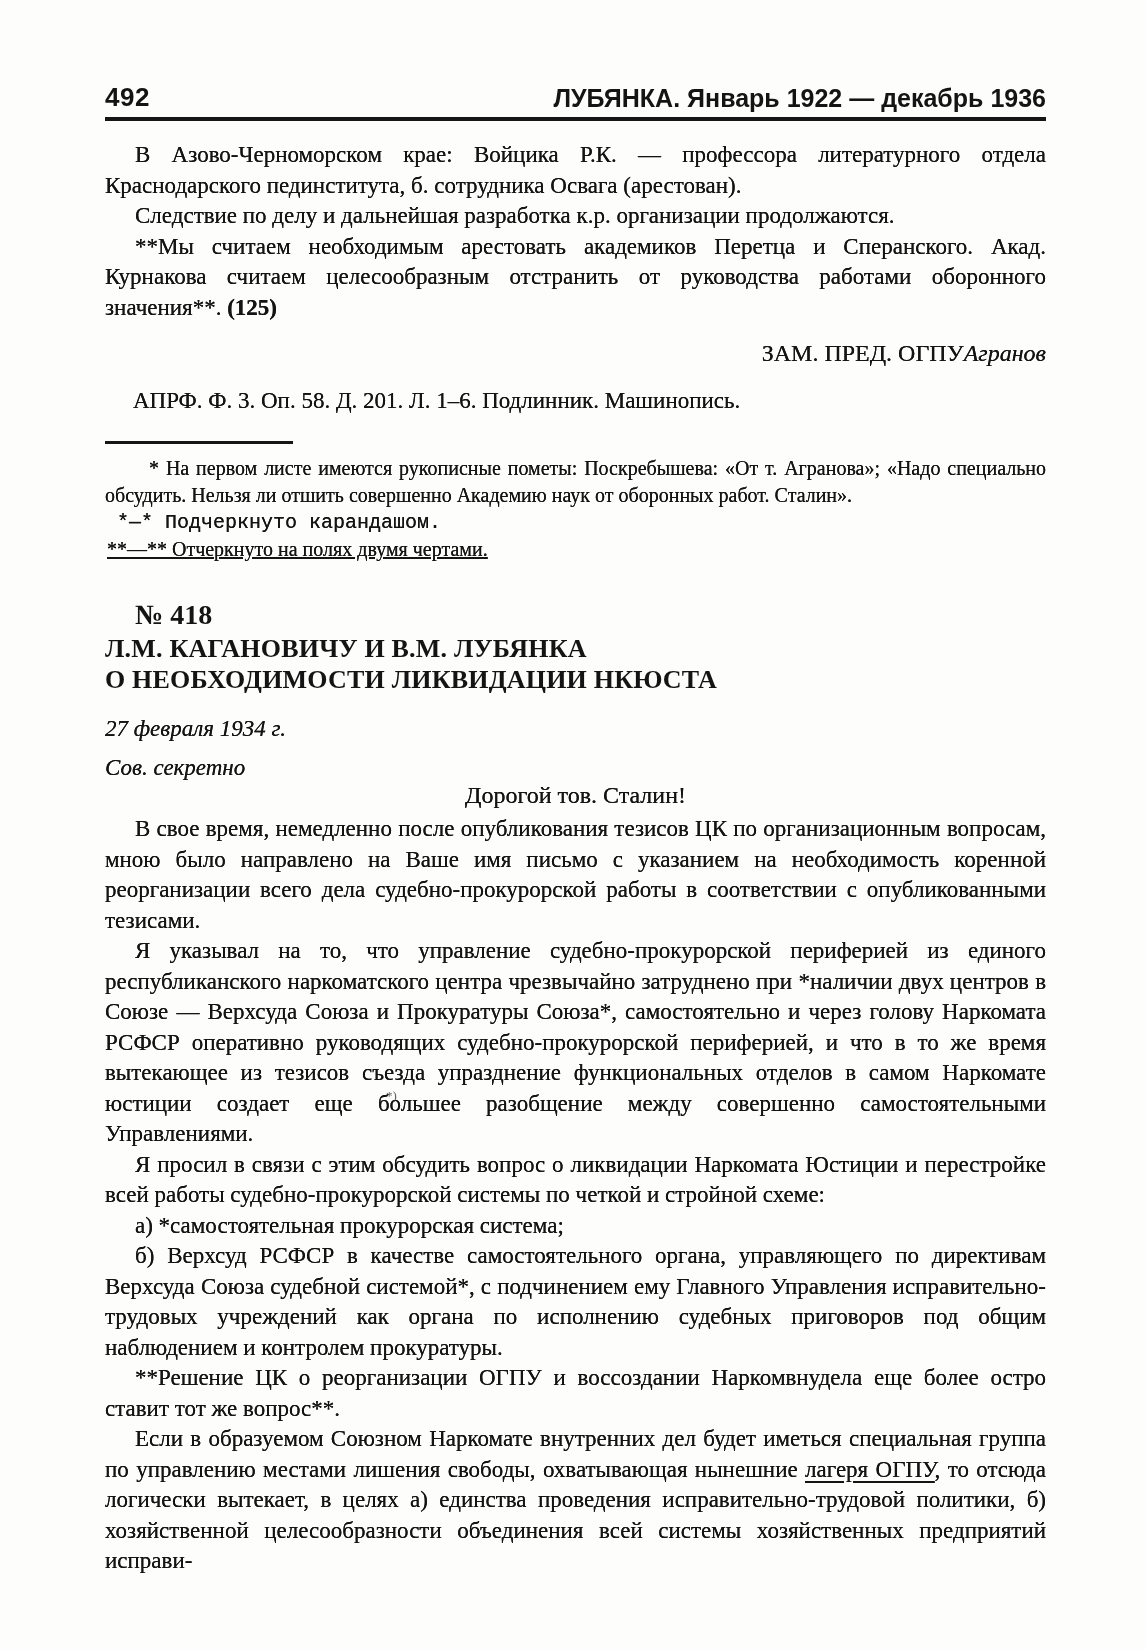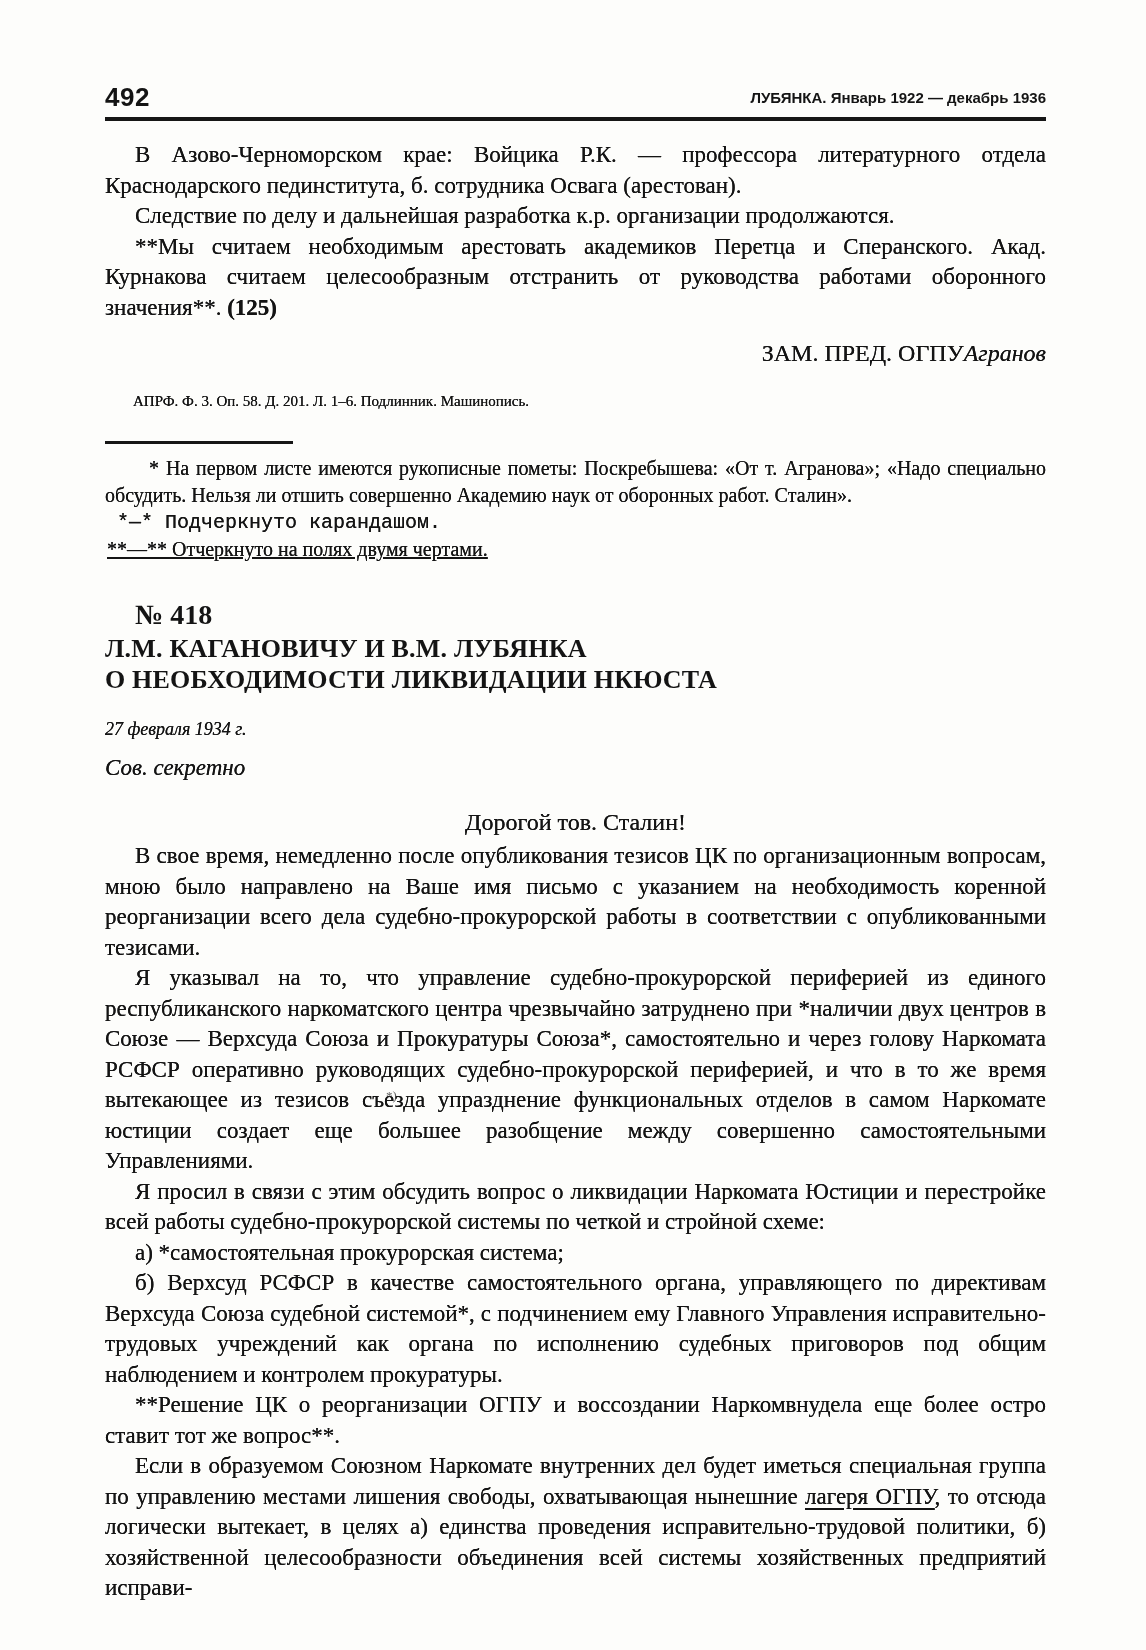--- a/index.html
+++ b/index.html
@@ -25,21 +25,21 @@
   
   .header {
     display: flex;
     justify-content: space-between;
     align-items: flex-end;
     font-family: "Liberation Sans", sans-serif;
     font-weight: 700;
     gap: 24px;
   }
   .page-num { font-size: 26px; line-height: 26px; letter-spacing: 0.5px; }
-  .running-title { font-size: 15px; line-height: 24px; }
+  .running-title { font-size: 25px; line-height: 24px; }
   .header-rule {
     border: none;
     border-top: 4px solid #161616;
     margin: 7px 0 0 0;
   }
   
   .bodytext p {
     margin: 0;
     font-size: 23px;
     line-height: 30.5px;
@@ -54,21 +54,21 @@
     margin-top: 16px;
     text-align: right;
     font-size: 24px;
     line-height: 28px;
     text-shadow: 0 0 0.5px currentColor;
   }
   .signature .sig-name { font-style: italic; }
   
   .archive {
     margin-top: 21px;
-    font-size: 15px;
+    font-size: 23px;
     line-height: 26px;
     text-indent: 28px;
     text-shadow: 0 0 0.4px currentColor;
   }
   
   .fn-rule {
     border: none;
     border-top: 3px solid #161616;
     width: 188px;
     margin: 27px 0 11px 0;
@@ -92,34 +92,34 @@
   }
   .doc-title p {
     margin: 0;
     font-size: 26px;
     font-weight: 700;
     line-height: 31px;
     letter-spacing: 0.2px;
   }
   .doc-date {
     margin-top: 21px;
-    font-size: 18px;
+    font-size: 23px;
     font-style: italic;
     line-height: 26px;
     text-shadow: 0 0 0.4px currentColor;
   }
   .doc-class {
     margin-top: 13px;
     font-size: 23px;
     font-style: italic;
     line-height: 26px;
     text-shadow: 0 0 0.4px currentColor;
   }
   .salutation {
-    margin-top: 27px;
+    margin-top: 0;
     margin-bottom: 5px;
     text-align: center;
     font-size: 24px;
     line-height: 28px;
     text-shadow: 0 0 0.5px currentColor;
   }
   .underlined-run {
     text-decoration: underline;
     text-decoration-thickness: 2px;
     text-underline-offset: 4px;

